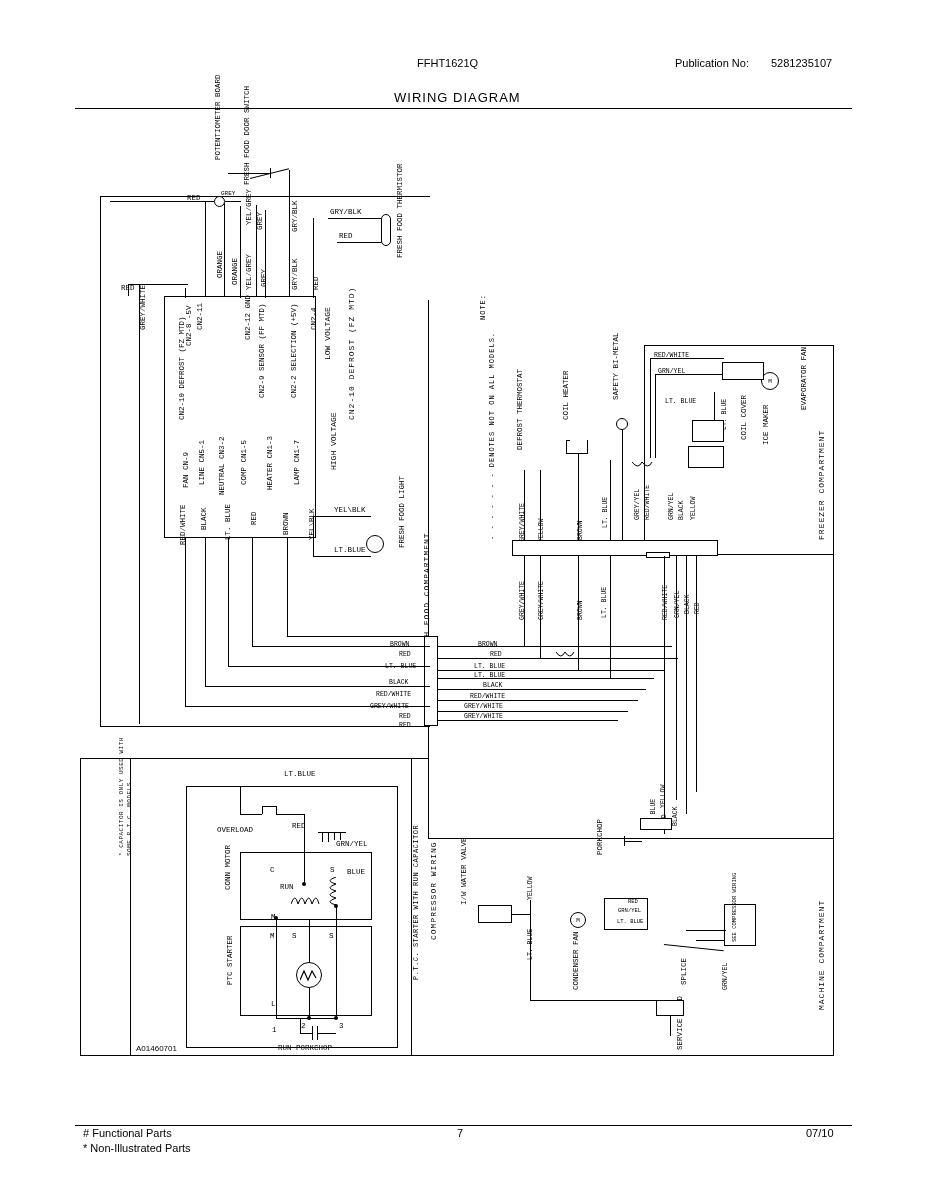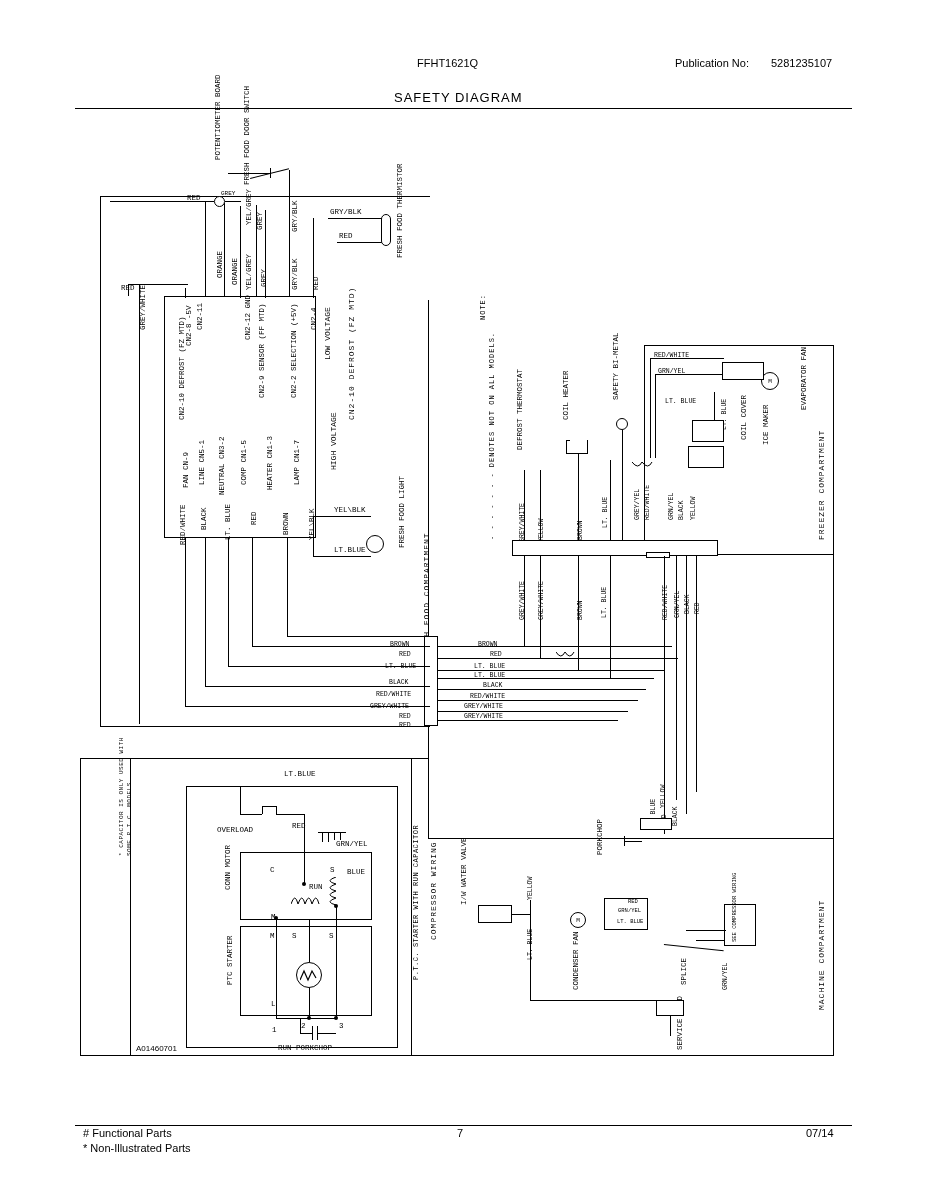--- a/index.html
+++ b/index.html
@@ -21,28 +21,28 @@
   .code{position:absolute;font-family:"Liberation Sans",sans-serif;font-size:8px;}
 </style>
 </head>
 <body>
 
 <div id="sheet">
 
   <div class="hdr" style="left:417px;top:57px;">FFHT1621Q</div>
   <div class="hdr" style="left:675px;top:57px;">Publication No:</div>
   <div class="hdr" style="left:771px;top:57px;">5281235107</div>
-  <div class="title" style="left:394px;top:90px;">SAFETY DIAGRAM</div>
+  <div class="title" style="left:394px;top:90px;">WIRING DIAGRAM</div>
   <div class="ln hl" style="left:75px;top:108px;width:777px;"></div>
 
   <div class="ln hl" style="left:75px;top:1125px;width:777px;"></div>
   <div class="ftr" style="left:83px;top:1127px;"># Functional Parts</div>
   <div class="ftr" style="left:83px;top:1142px;">* Non-Illustrated Parts</div>
   <div class="ftr" style="left:457px;top:1127px;">7</div>
-  <div class="ftr" style="left:806px;top:1127px;">07/14</div>
+  <div class="ftr" style="left:806px;top:1127px;">07/10</div>
 
   <div class="ln vl" style="left:833px;top:345px;height:710px;"></div>
   <div class="ln hl" style="left:644px;top:345px;width:190px;"></div>
   <div class="ln hl" style="left:644px;top:554px;width:190px;"></div>
   <div class="ln vl" style="left:644px;top:345px;height:209px;"></div>
   <div class="ln hl" style="left:428px;top:838px;width:406px;"></div>
   <div class="ln vl" style="left:428px;top:300px;height:538px;"></div>
   <div class="ln hl" style="left:100px;top:196px;width:330px;"></div>
   <div class="ln vl" style="left:100px;top:196px;height:530px;"></div>
   <div class="ln hl" style="left:100px;top:726px;width:330px;"></div>
@@ -308,21 +308,21 @@
   <div class="ln vl" style="left:322px;top:832px;height:10px;"></div>
   <div class="ln vl" style="left:328px;top:832px;height:10px;"></div>
   <div class="ln vl" style="left:334px;top:832px;height:8px;"></div>
   <div class="ln vl" style="left:340px;top:832px;height:8px;"></div>
 
   <div class="box" style="left:240px;top:852px;width:132px;height:68px;"></div>
   <div class="t rot90" style="left:224px;top:890px;">CONN MOTOR</div>
   <div class="t" style="left:270px;top:866px;">C</div>
   <div class="t" style="left:271px;top:913px;">M</div>
   <div class="t" style="left:330px;top:866px;">S</div>
-  <div class="t" style="left:309px;top:883px;">RUN</div>
+  <div class="t" style="left:280px;top:883px;">RUN</div>
   <div class="t" style="left:347px;top:868px;">BLUE</div>
 
   <div class="abs" style="left:291px;top:892px;">
     <svg width="30" height="12">
         <path d="M0 10 q4 -12 7 0 q4 -12 7 0 q4 -12 7 0 q4 -12 7 0" fill="none" stroke="#000" stroke-width="1"></path>
       </svg>
   </div>
   <div class="abs" style="left:326px;top:877px;">
     <svg width="12" height="30">
         <path d="M10 0 q-12 4 0 7 q-12 4 0 7 q-12 4 0 7 q-12 4 0 7" fill="none" stroke="#000" stroke-width="1"></path>

